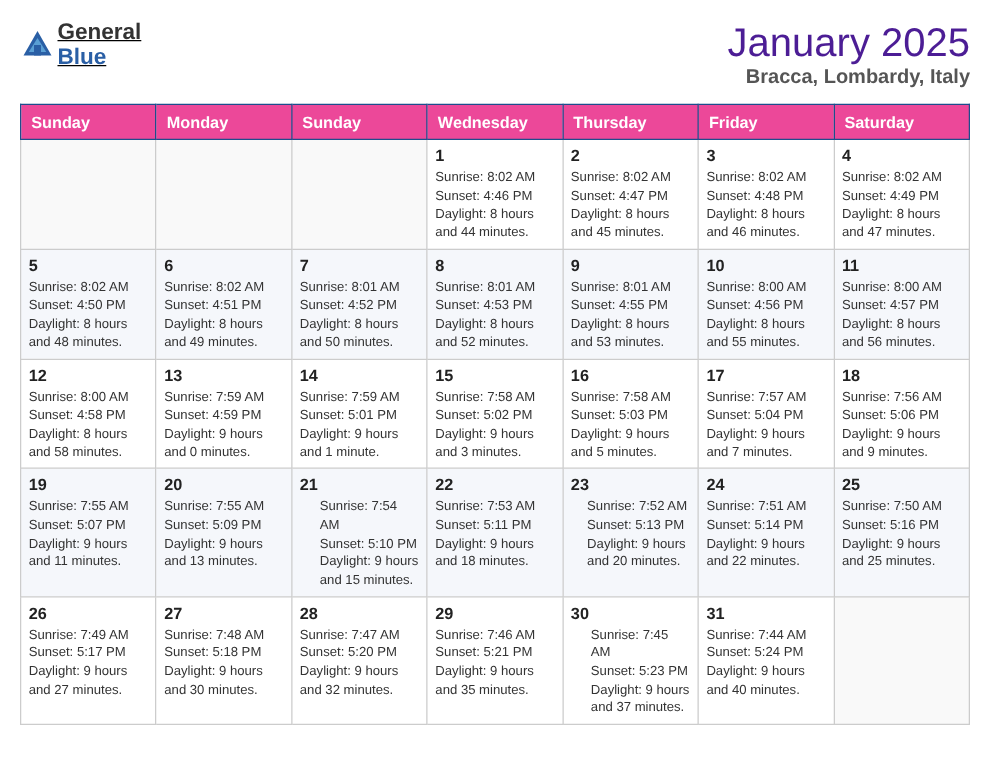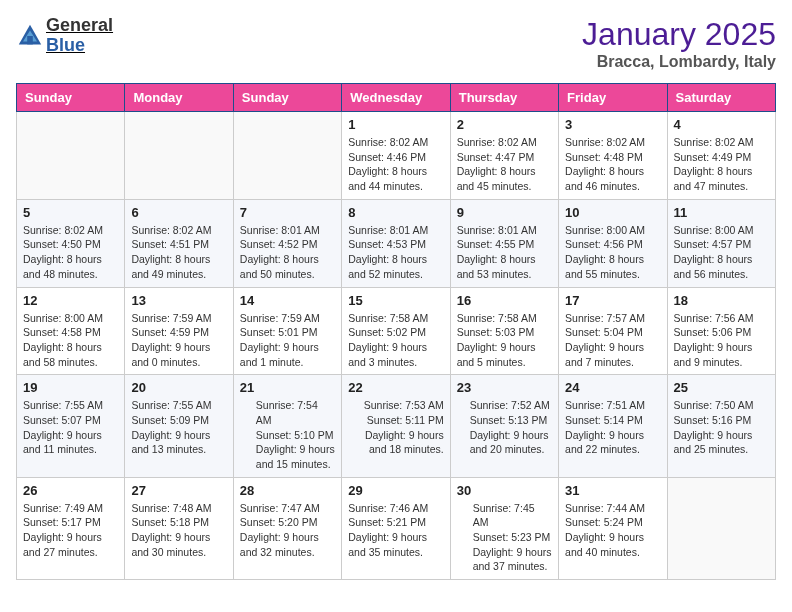--- a/index.html
+++ b/index.html
@@ -281,21 +281,21 @@
           </td>
           <td>
             <div class="day-number">21</div>
             <div class="day-info" style="white-space: pre-line; margin-left: 16px;">Sunrise: 7:54 AM
 Sunset: 5:10 PM
 Daylight: 9 hours
 and 15 minutes.</div>
           </td>
           <td>
             <div class="day-number">22</div>
-            <div class="day-info" style="white-space: pre-line; text-align: right;">Sunrise: 7:53 AM
+            <div class="day-info" style="white-space: pre-line;">Sunrise: 7:53 AM
 Sunset: 5:11 PM
 Daylight: 9 hours
 and 18 minutes.</div>
           </td>
           <td>
             <div class="day-number">23</div>
             <div class="day-info" style="white-space: pre-line; margin-left: 13px;">Sunrise: 7:52 AM
 Sunset: 5:13 PM
 Daylight: 9 hours
 and 20 minutes.</div>

